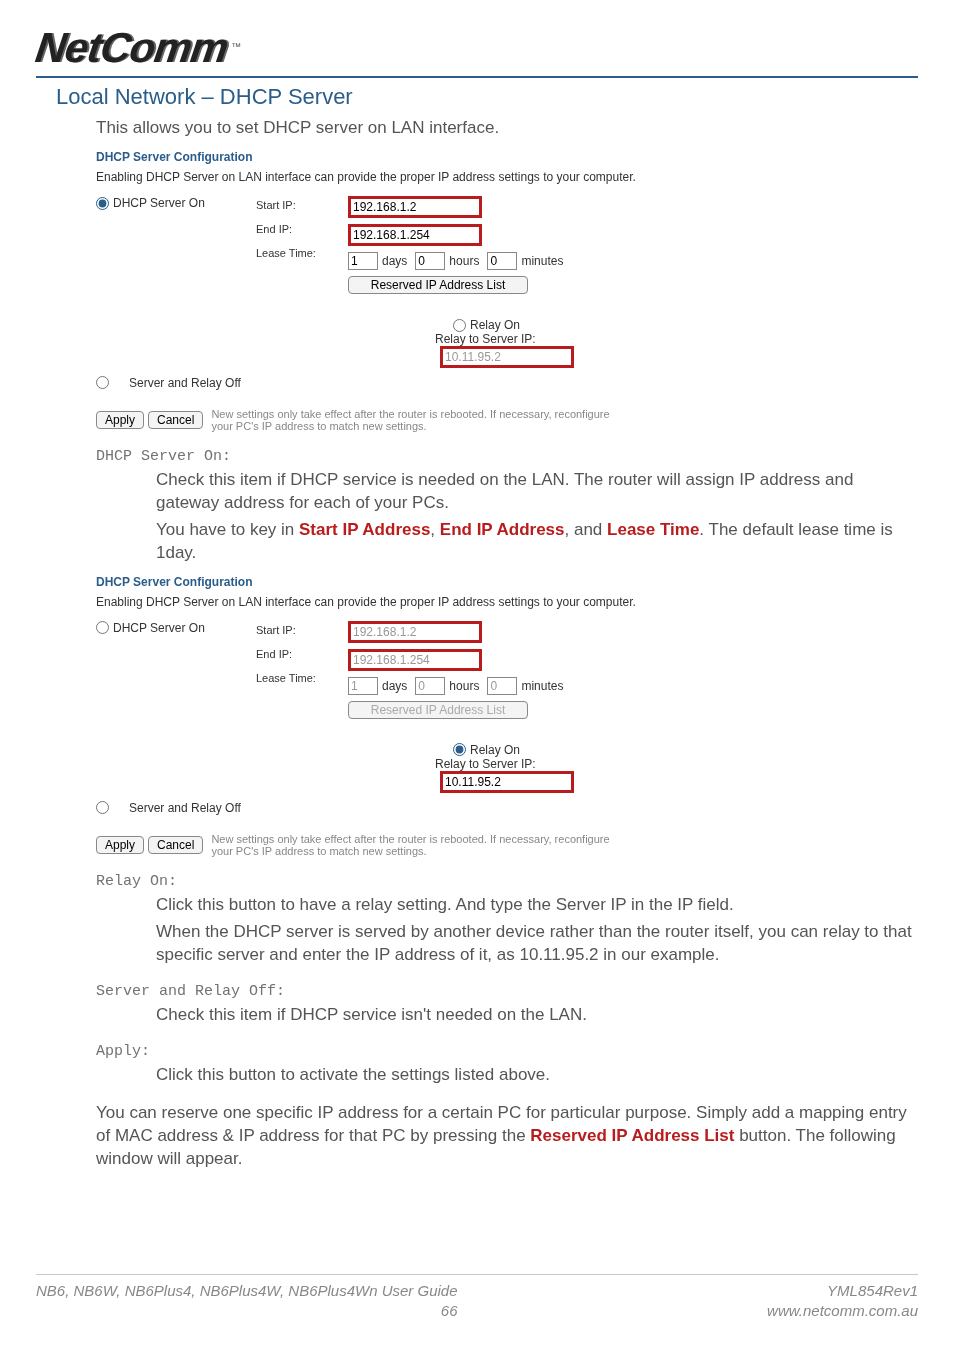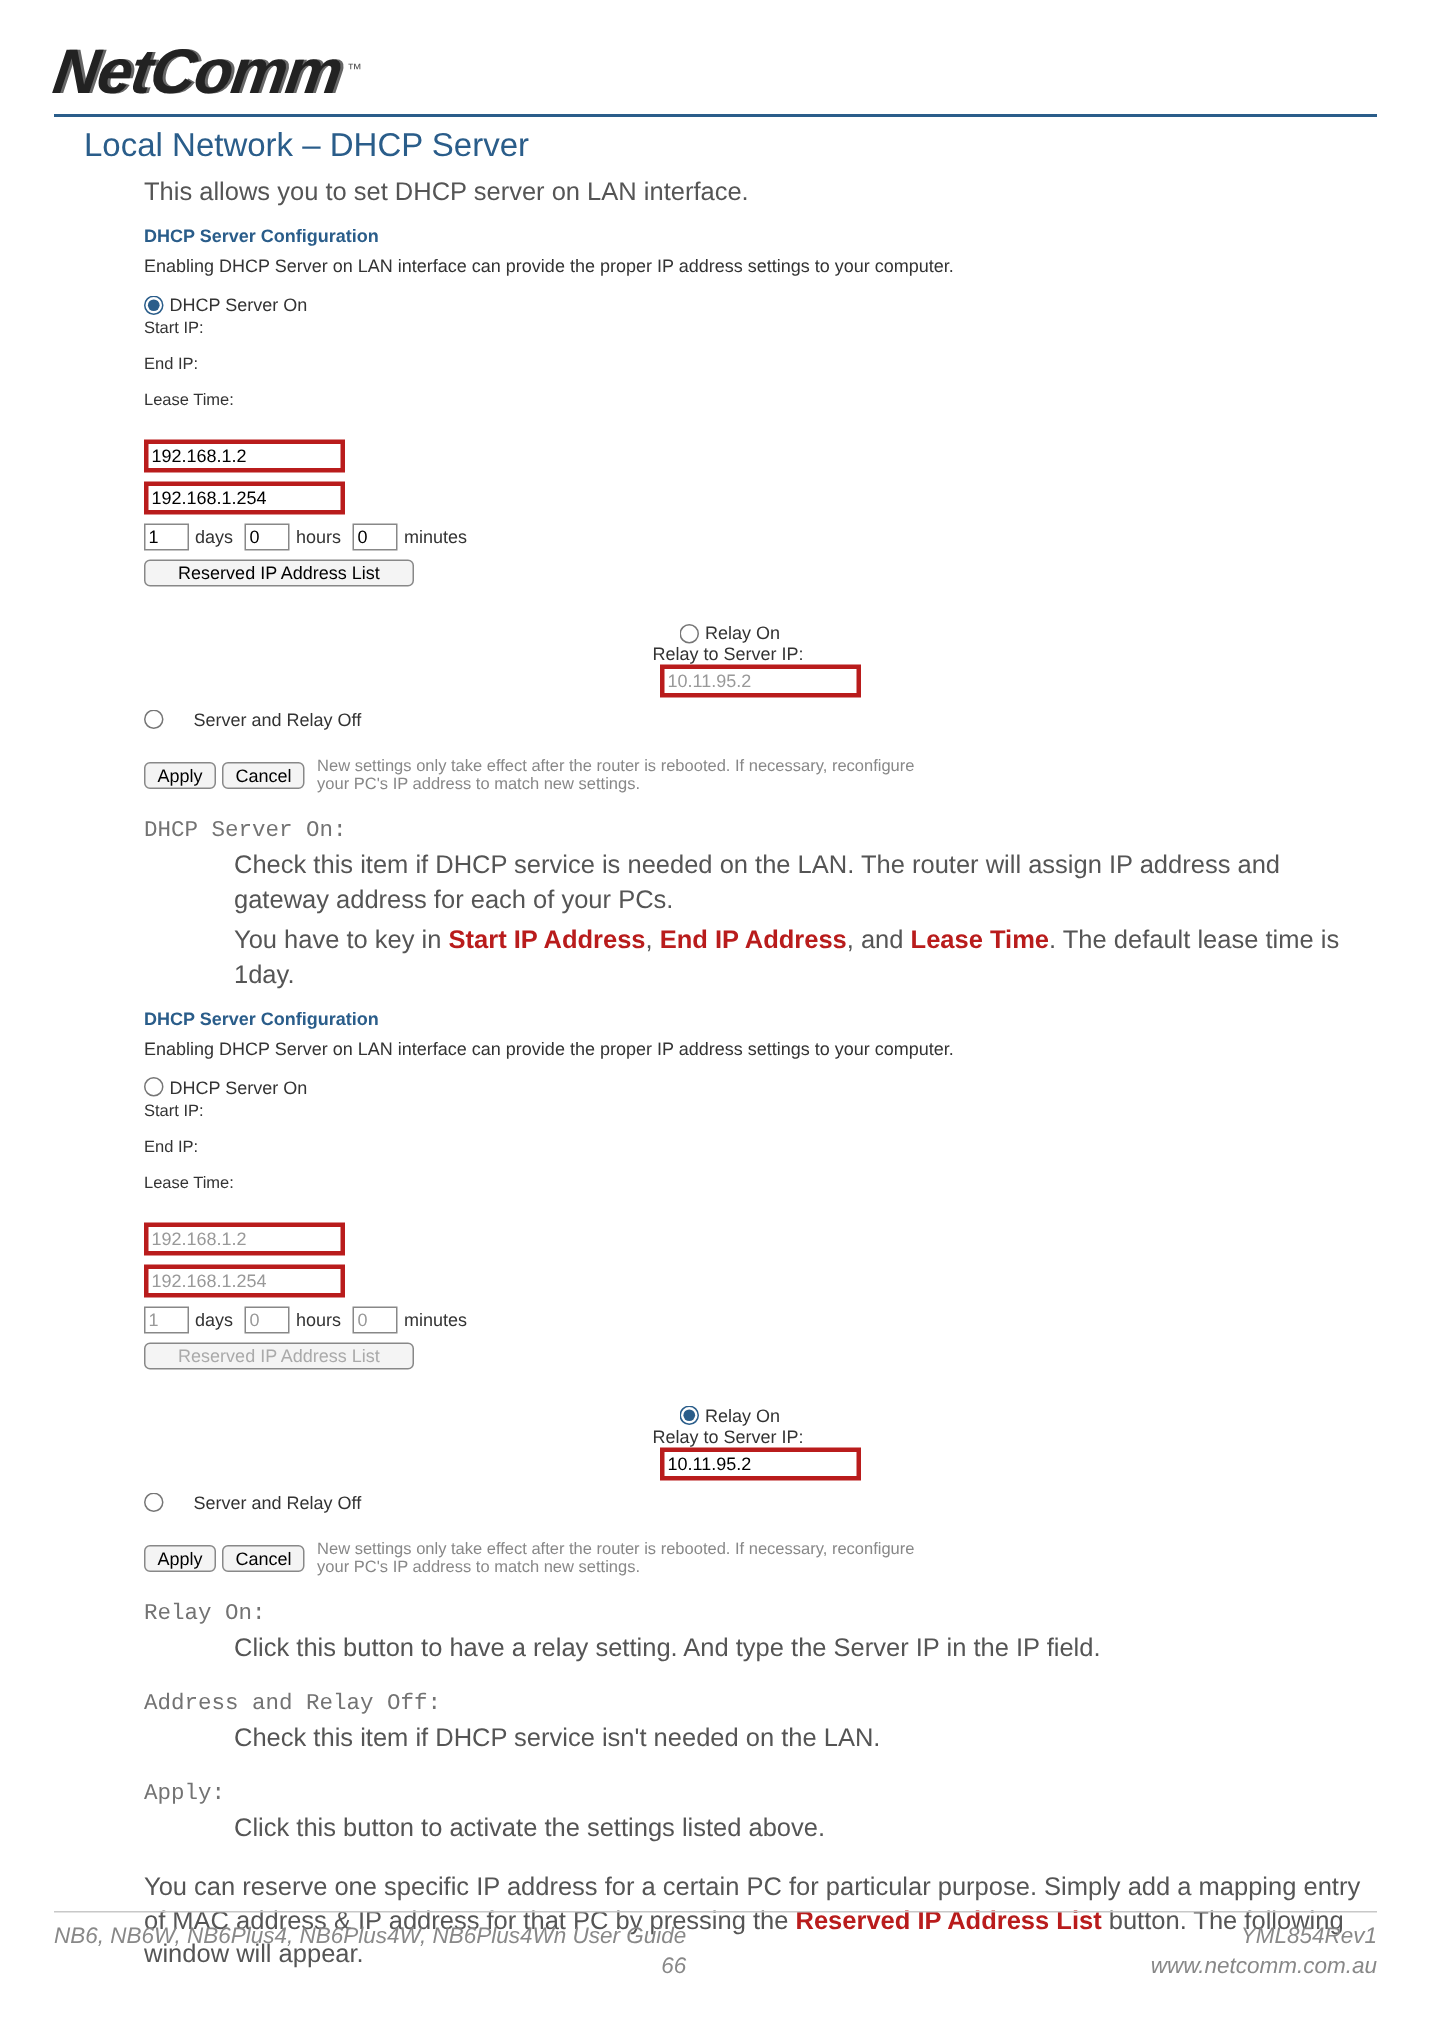--- a/index.html
+++ b/index.html
@@ -66,21 +66,20 @@
     color: #2a5d8a;
     font-weight: bold;
     margin: 6px 0 6px 0;
   }
   .panel-desc {
     margin: 0 0 12px 0;
     max-width: 580px;
   }
   .form-row {
     display: flex;
-    flex-direction: column;
     align-items: flex-start;
     margin: 12px 0;
   }
   .col-radio {
     width: 160px;
     display: flex;
     align-items: center;
     font-size: 12px;
   }
   .col-labels {
@@ -332,22 +331,23 @@
 
     <div class="actions">
       <button class="btn">Apply</button>
       <button class="btn" style="margin-left:4px;">Cancel</button>
       <span class="action-note">New settings only take effect after the router is rebooted. If necessary, reconfigure your PC's IP address to match new settings.</span>
     </div>
   </div>
 
   <div class="doc-h">Relay On:</div>
   <div class="doc-p">Click this button to have a relay setting. And type the Server IP in the IP field.</div>
-
-  <div class="doc-h">Address and Relay Off:</div>
+  <div class="doc-p">When the DHCP server is served by another device rather than the router itself, you can relay to that specific server and enter the IP address of it, as 10.11.95.2 in our example.</div>
+
+  <div class="doc-h">Server and Relay Off:</div>
   <div class="doc-p">Check this item if DHCP service isn't needed on the LAN.</div>
 
   <div class="doc-h">Apply:</div>
   <div class="doc-p">Click this button to activate the settings listed above.</div>
 
   <div class="doc-p-lead">
     <span>You can reserve one specific IP address for a certain PC for particular purpose. Simply add a mapping entry of MAC address &amp; IP address for that PC by pressing the </span><span class="b">Reserved IP Address List</span><span> button. The following window will appear.</span>
   </div>
 
   <div class="footer">

